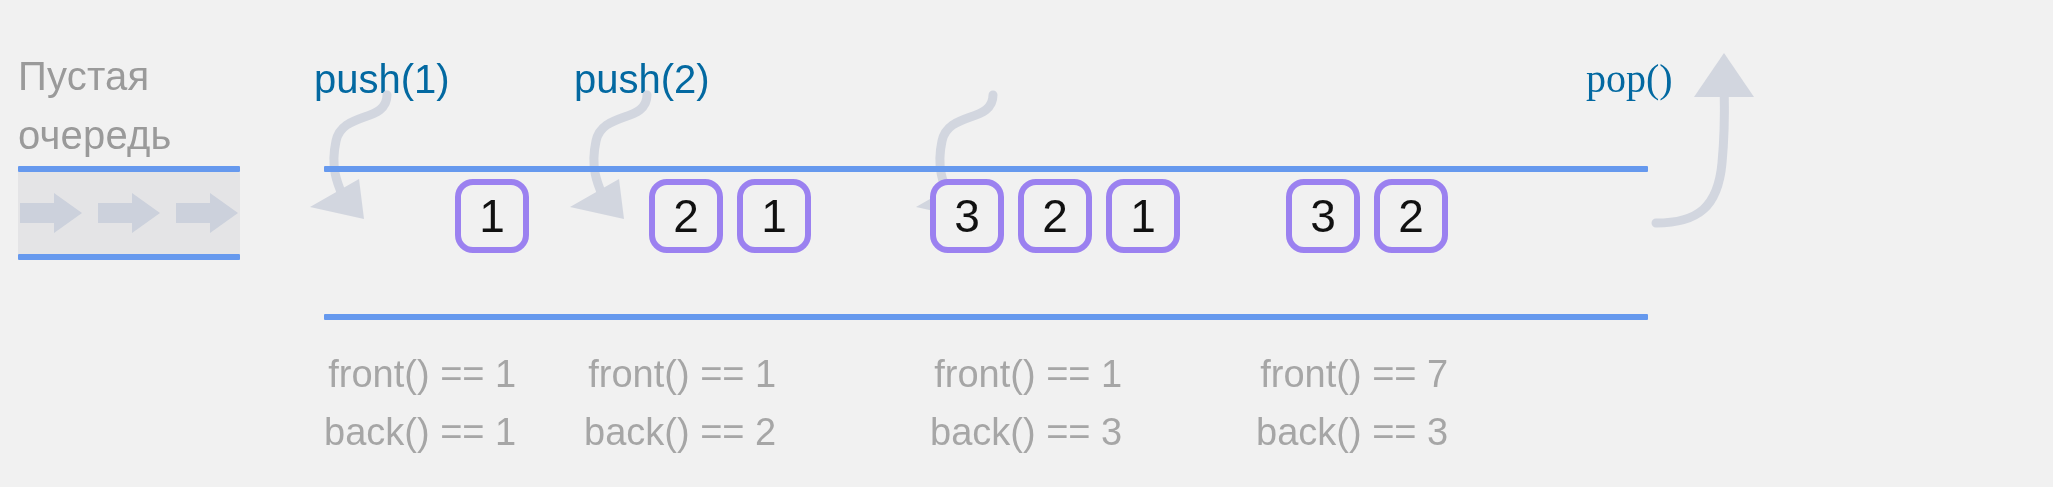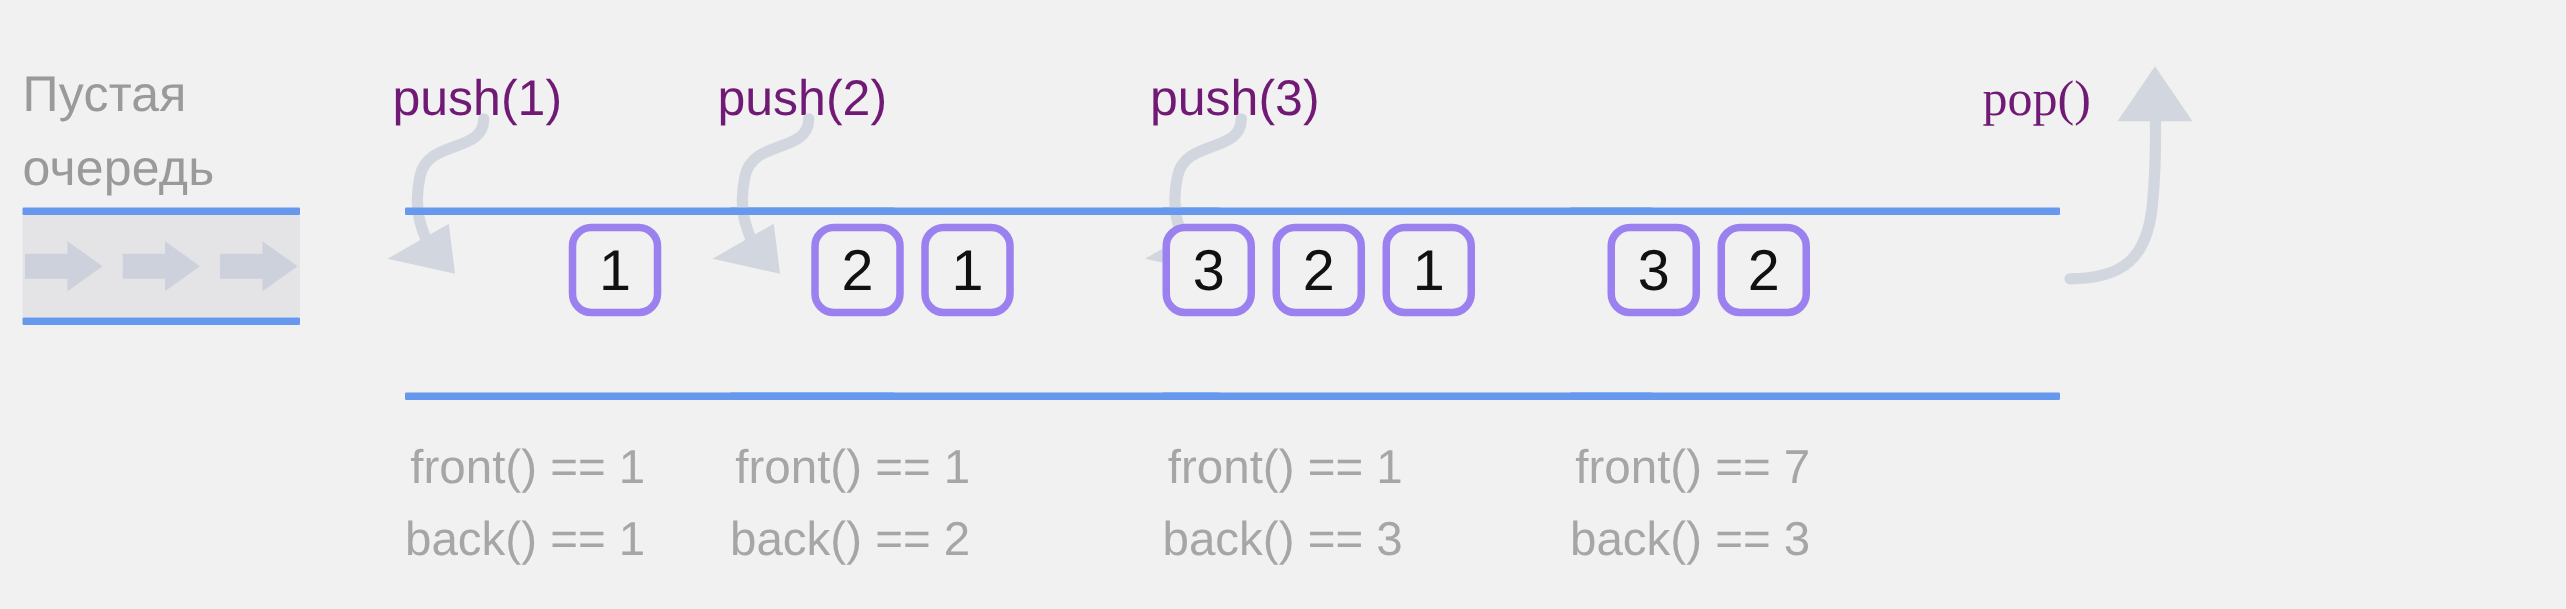--- a/index.html
+++ b/index.html
@@ -80,21 +80,21 @@
     font-size:46px;
     color:#111111;
     box-sizing:border-box;
     line-height:1;
   }
 
   
   .op-label{
     position:absolute;
     font-size:40px;
-    color:#701a75;
+    color:#0369a1;
     white-space:nowrap;
     line-height:1;
   }
 
   
   .caption{
     position:absolute;
     top:312px;
     font-size:38px;
     line-height:58px;
@@ -165,21 +165,20 @@
     <div class="cells" style="left:65px;">
       <div class="cell">2</div>
       <div class="cell">1</div>
     </div>
 
     <div class="caption" style="left:0px;">front() == 1
 back() == 2</div>
   </div>
 
   <div class="panel" style="left:930px;width:392px;">
-    <div class="op-label" style="left:-10px;top:26px;">push(3)</div>
 
     <svg class="arrow-svg" style="left:-40px;top:56px;width:150px;height:140px;" viewBox="0 0 150 140">
       <path d="M103 6 C103 34, 58 22, 52 52 C46 80, 54 96, 60 110" fill="none" stroke="#d2d6df" stroke-width="9" stroke-linecap="round"></path>
       <polygon points="75,90 80,130 26,118" fill="#d2d6df"></polygon>
     </svg>
 
     <div class="rail top" style="width:392px;"></div>
     <div class="rail bottom" style="width:392px;"></div>
 
     <div class="cells" style="left:0px;">

